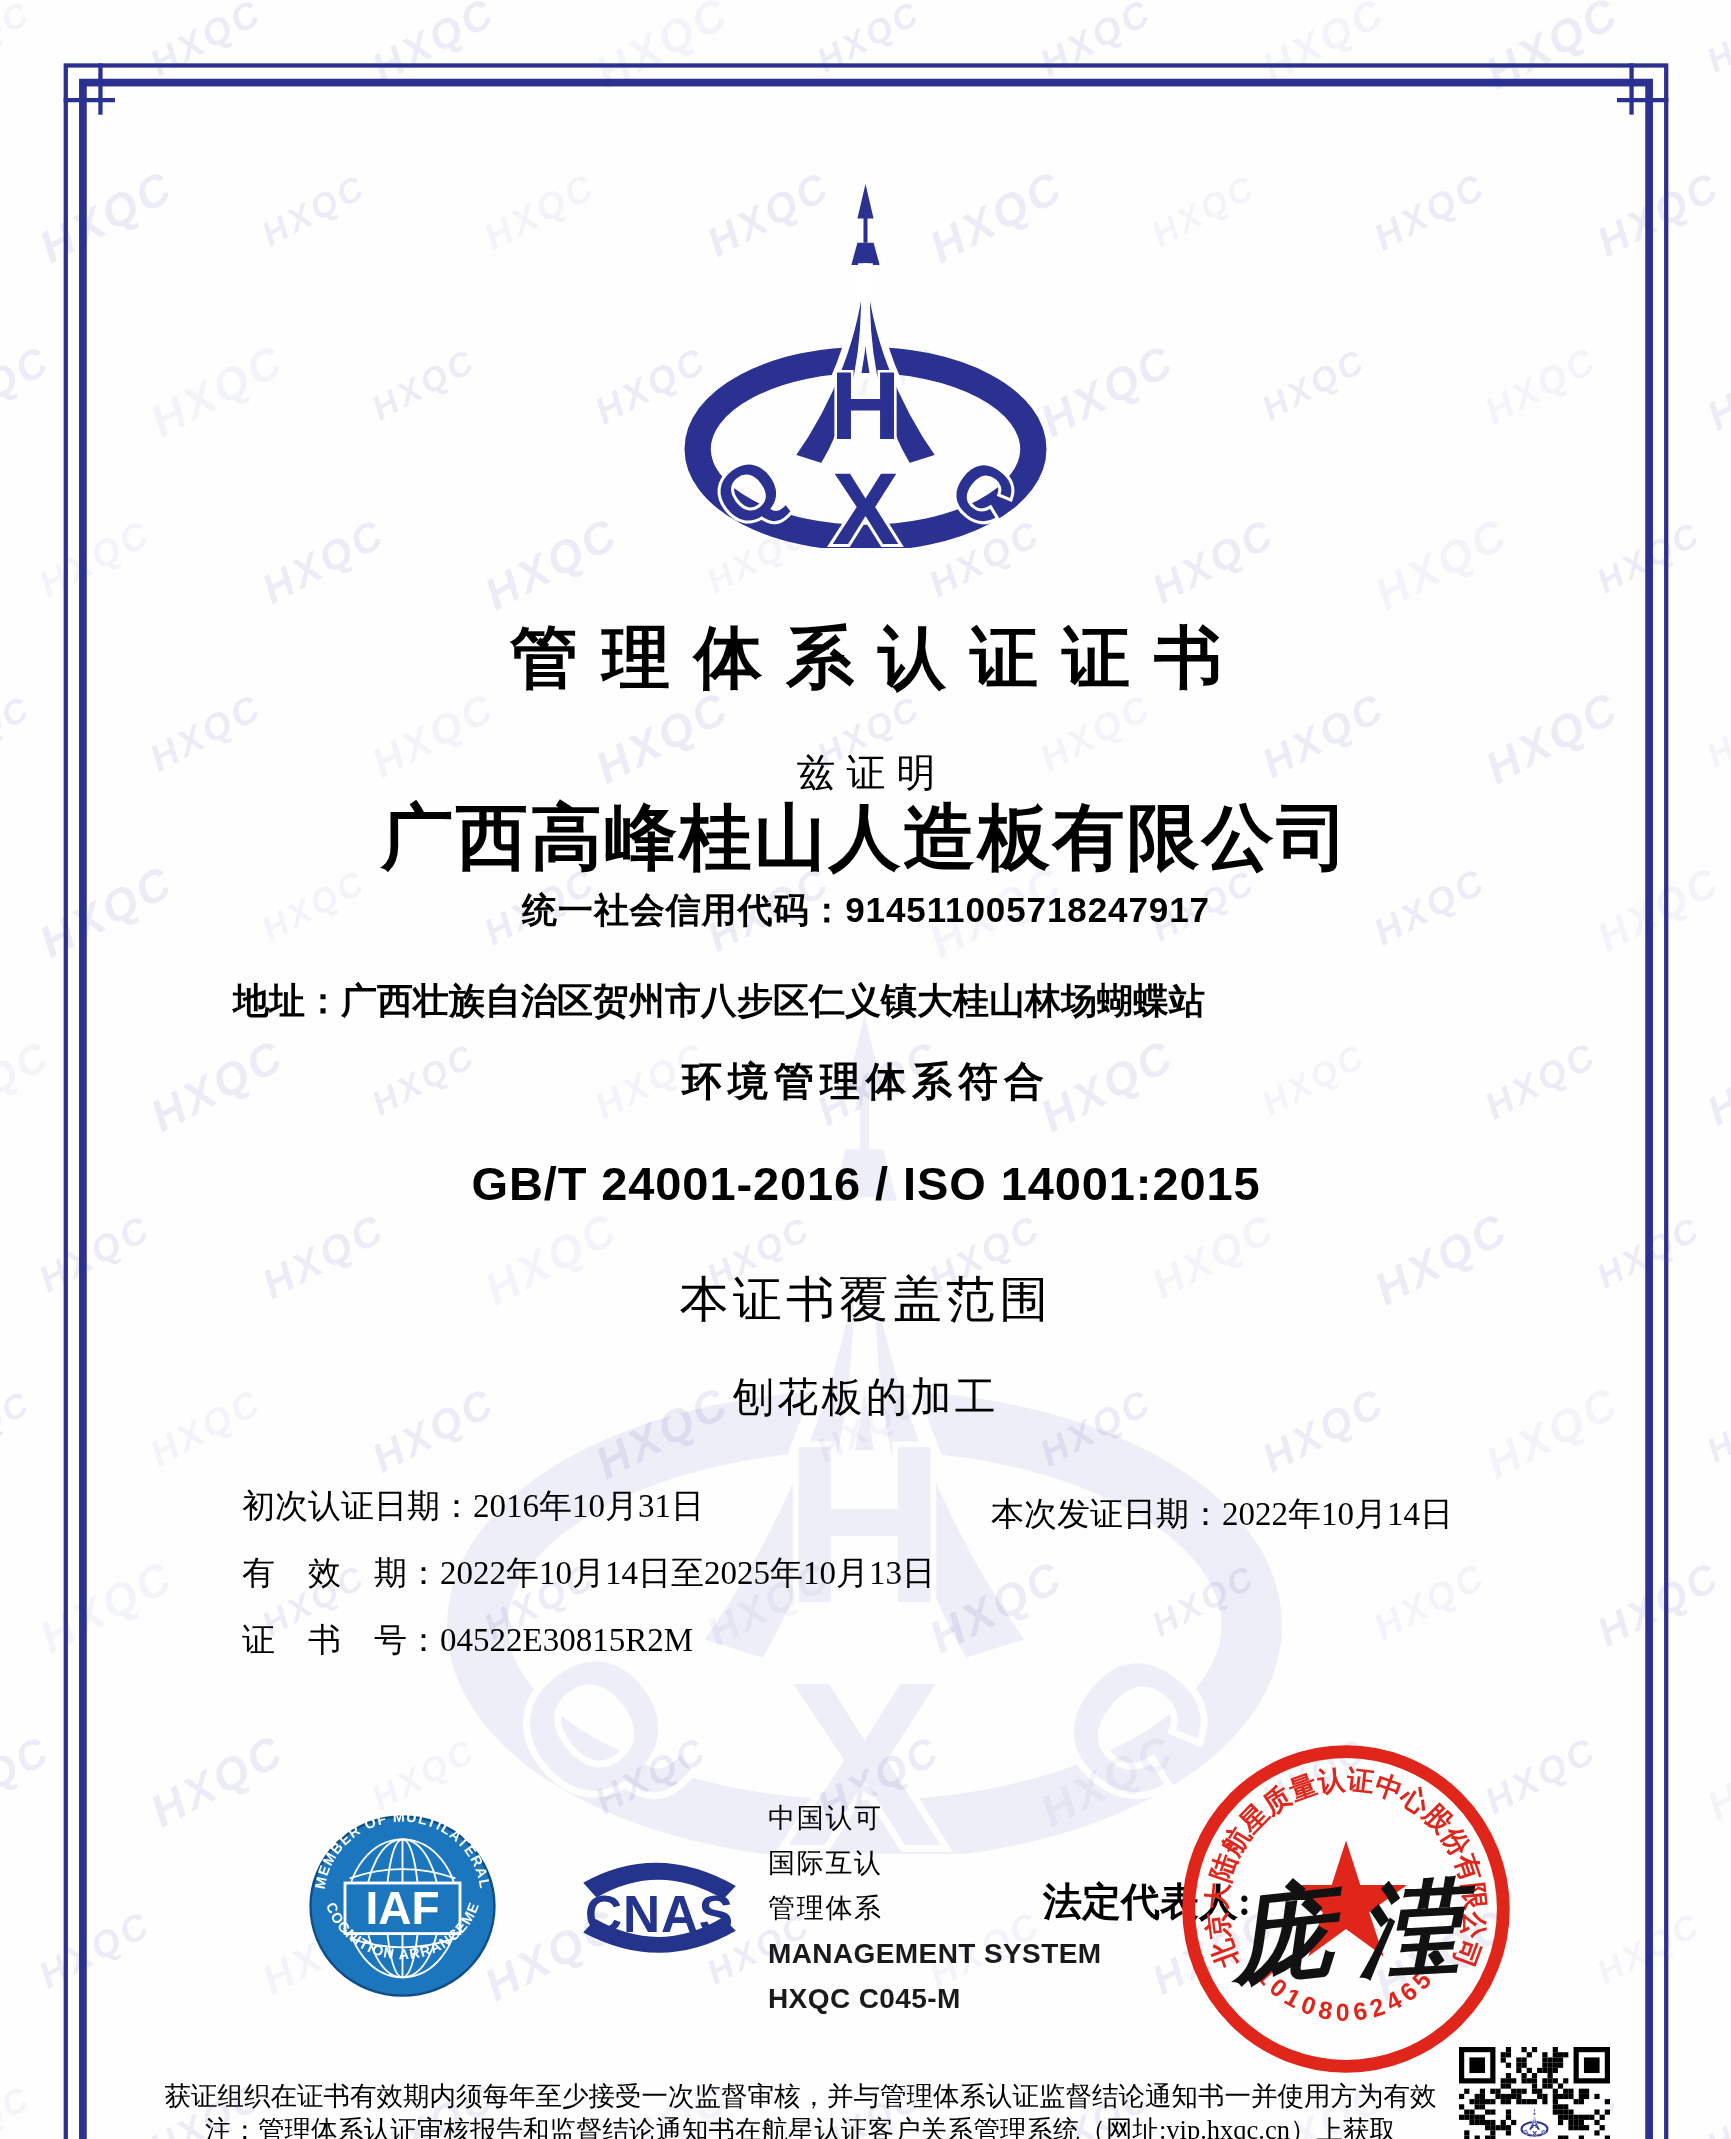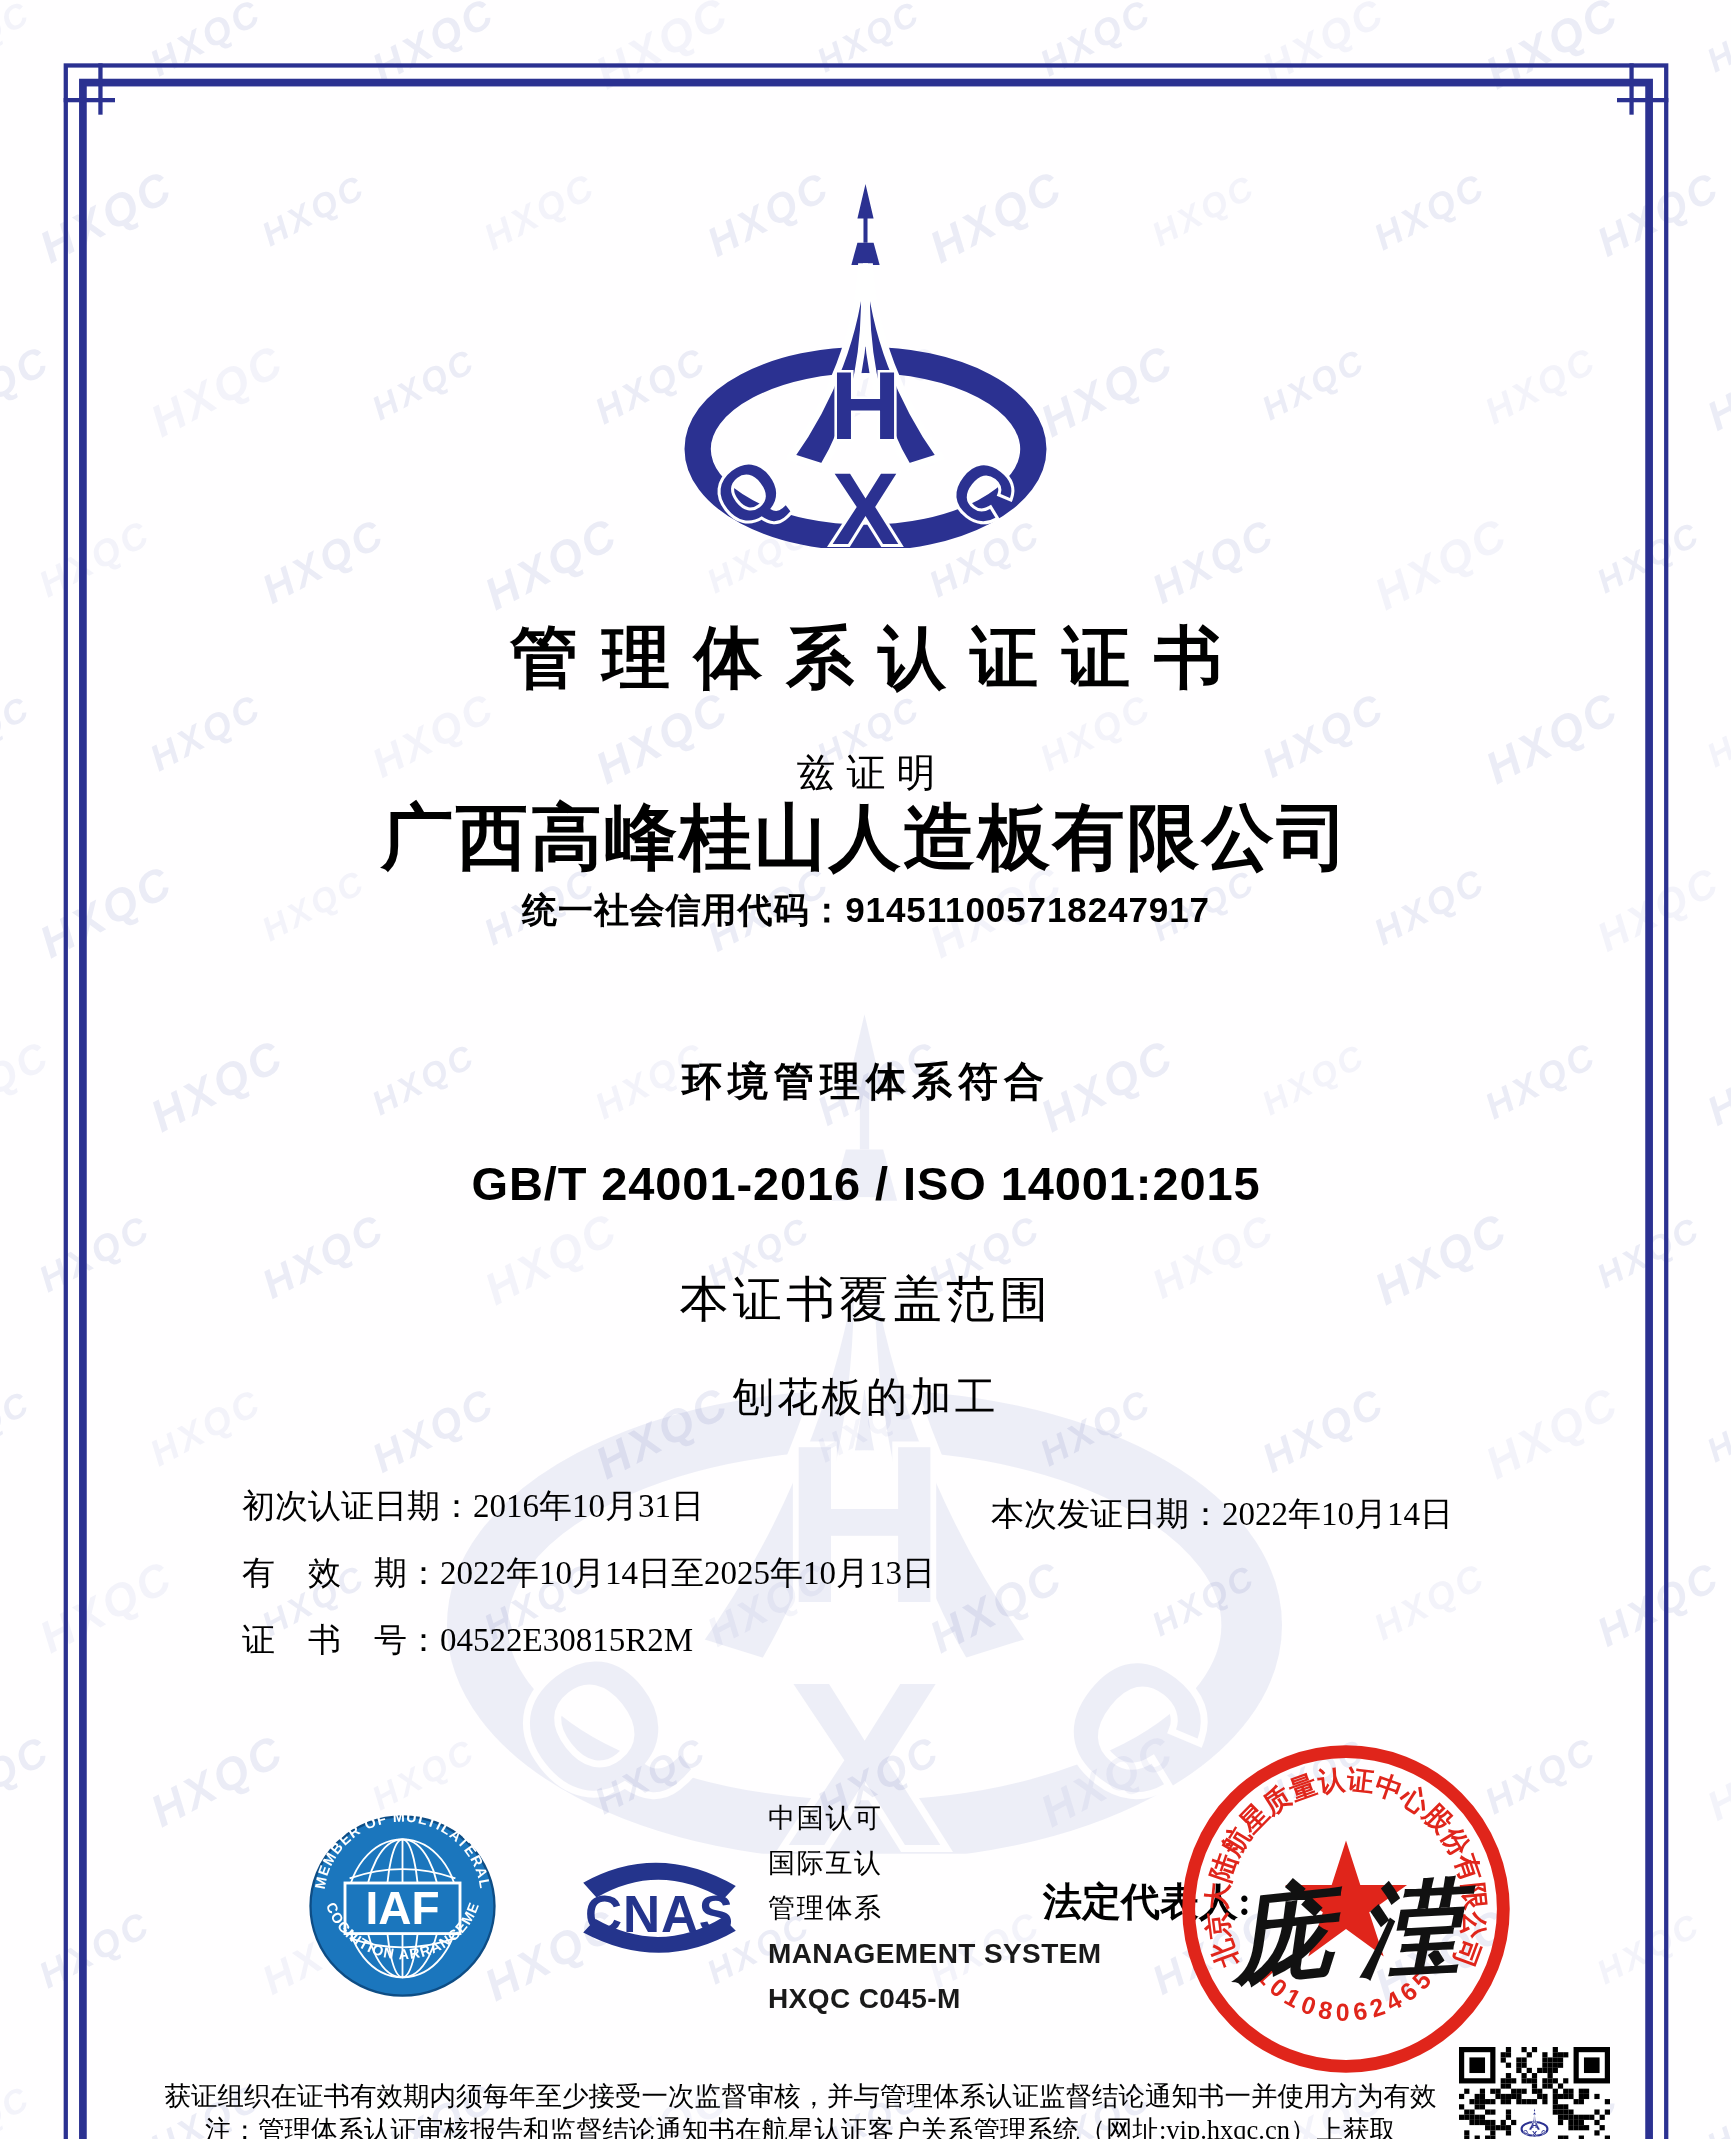--- a/index.html
+++ b/index.html
@@ -204,20 +204,21 @@
     </svg>
 
     <div id="title" class="abs ctr">管理体系认证证书</div>
     <div id="attest" class="abs ctr">兹证明</div>
     <div id="company" class="abs ctr">广西高峰桂山人造板有限公司</div>
 
     <div id="credit" class="abs ctr">
       <span>统一社会信用代码：</span><span>914511005718247917</span>
     </div>
 
+    <div id="addr" class="abs">地址：广西壮族自治区贺州市八步区仁义镇大桂山林场蝴蝶站</div>
 
     <div id="sysline" class="abs ctr">环境管理体系符合</div>
     <div id="stdline" class="abs ctr">GB/T 24001-2016 / ISO 14001:2015</div>
     <div id="scopetitle" class="abs ctr">本证书覆盖范围</div>
     <div id="scope" class="abs ctr">刨花板的加工</div>
 
     <div id="drow1" class="abs daterow">
       <span>初次认证日期：</span><span>2016年10月31日</span>
       <span class="dright"><span>本次发证日期：</span><span>2022年10月14日</span></span>
     </div>

